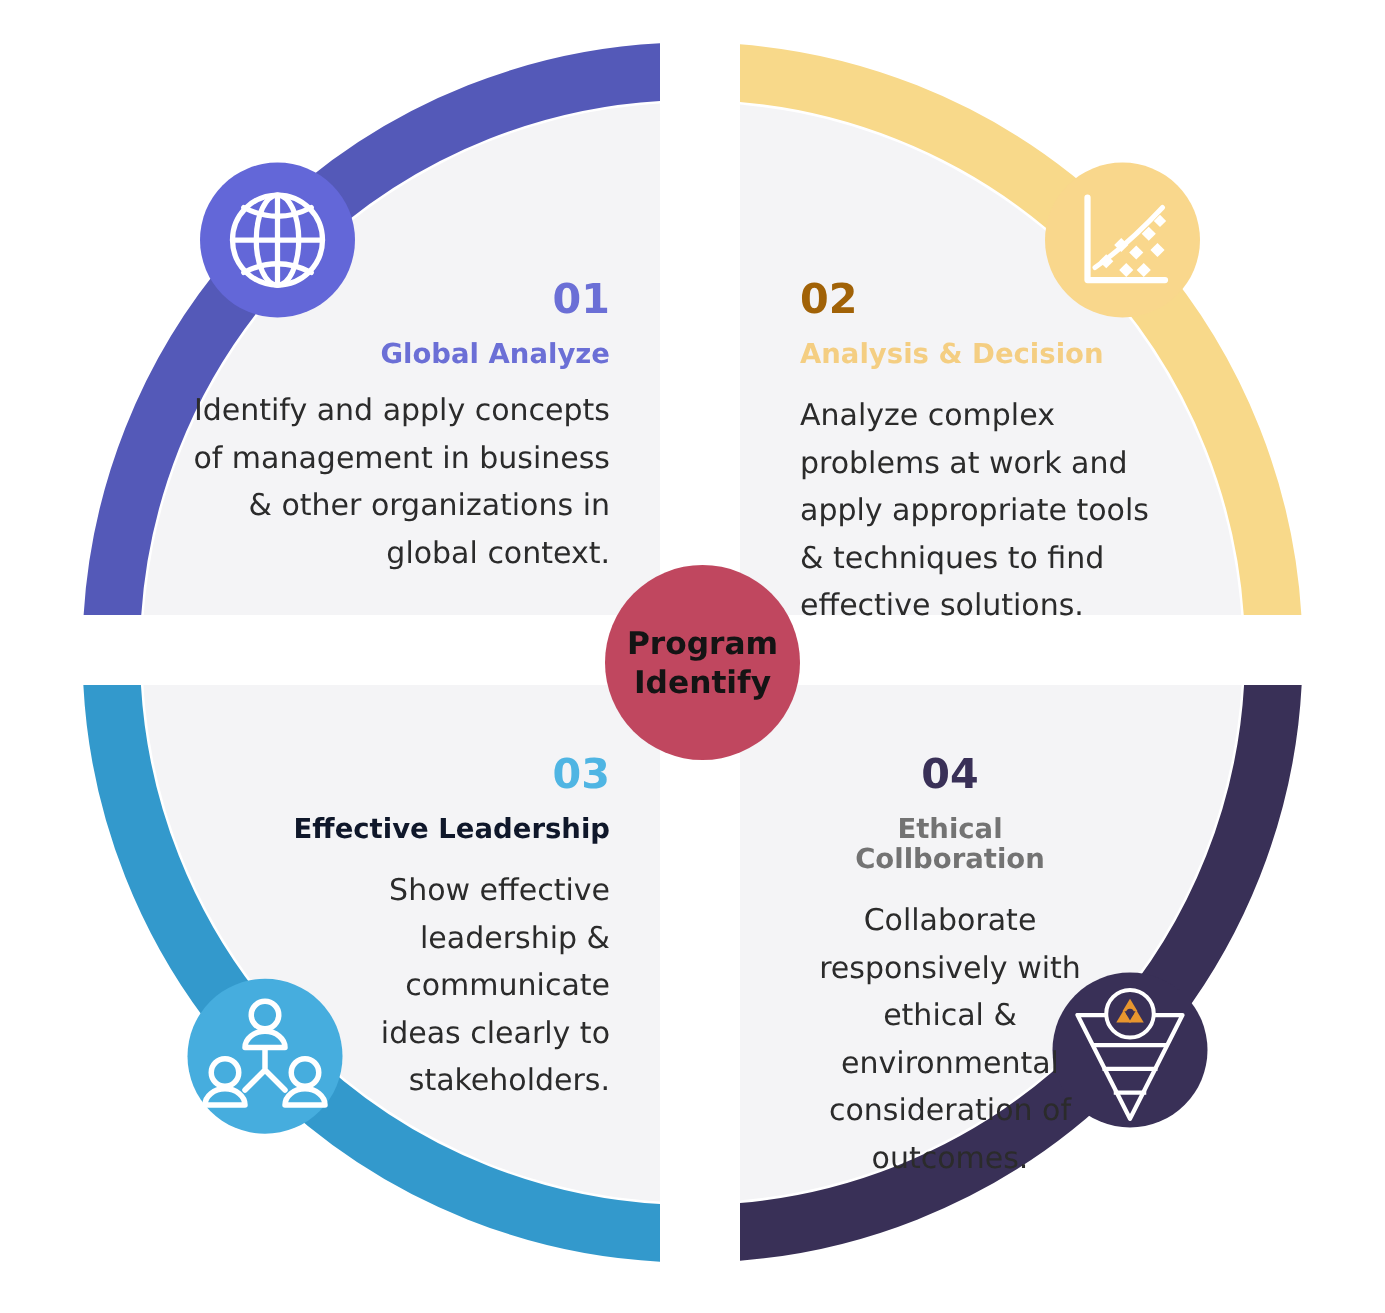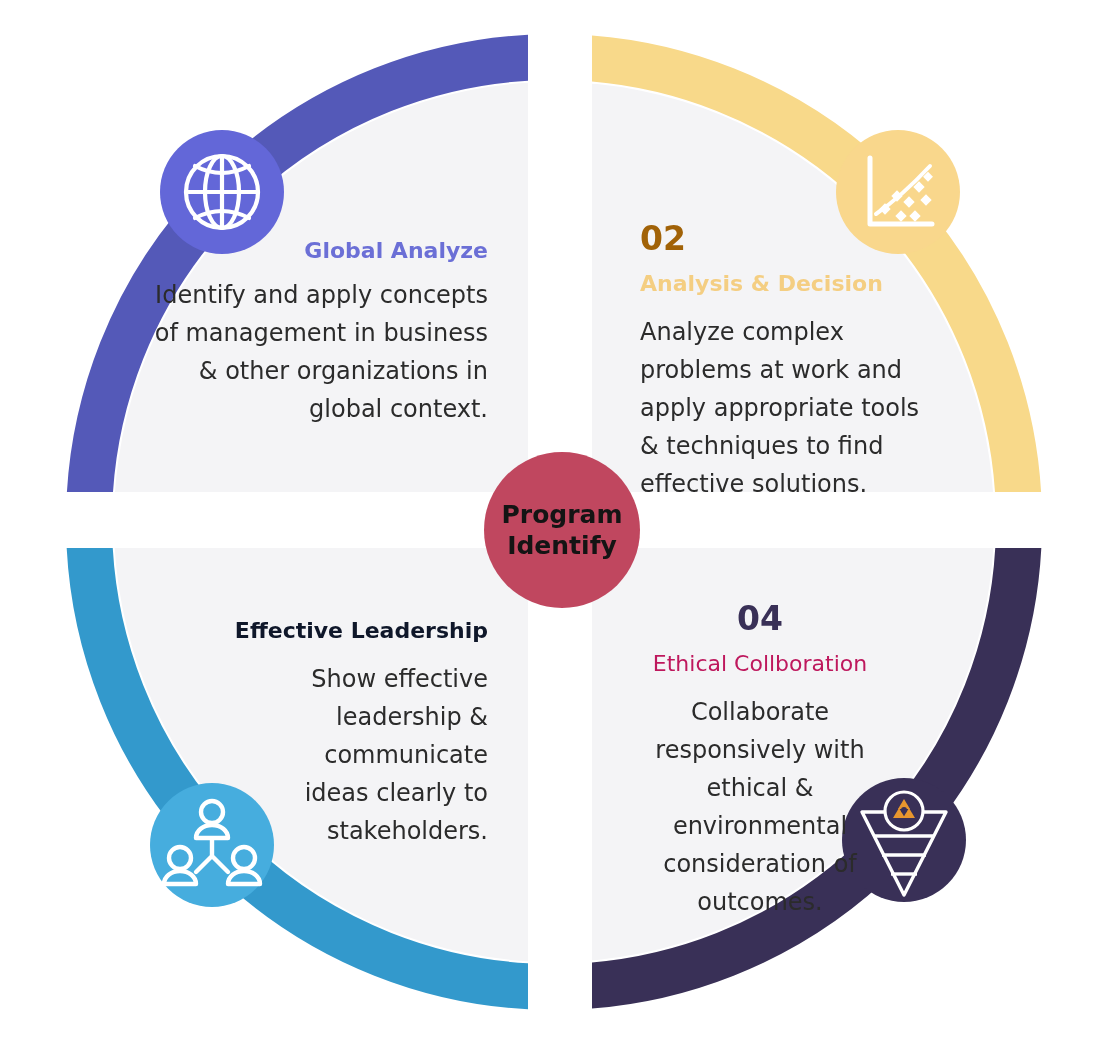--- a/index.html
+++ b/index.html
@@ -32,21 +32,21 @@
 
   
   #q3{left:150px;top:602px;width:338px;text-align:right;}
   #q3 .qnum{color:#4fb5e3;}
   #q3 .qtitle{color:#0f172a;}
   #q3 .qbody{margin-top:18px;}
 
   
   #q4{left:640px;top:602px;width:240px;text-align:center;}
   #q4 .qnum{color:#393057;}
-  #q4 .qtitle{color:#be185d;font-weight:normal;}
+  #q4 .qtitle{color:#737373;font-weight:bold;}
   #q4 .qbody{margin-top:18px;}
 
   .center-label{
     position:absolute;left:472px;top:440px;width:180px;height:180px;
     display:flex;flex-direction:column;align-items:center;justify-content:center;
     font-weight:bold;font-size:25px;line-height:1.25;color:#141414;text-align:center;
     pointer-events:none;
   }
 </style>
 </head>
@@ -153,38 +153,40 @@
           <path d="M915 818 L903 818 L909 808 Z"></path>
           <circle cx="904" cy="810" r="3" fill="#393057"></circle>
         </g>
       </g>
     </g>
 
     <circle cx="562" cy="530" r="78" fill="#C0475F"></circle>
   </svg>
 
   <div class="quad-text" id="q1">
+    <div class="qnum">01</div>
     <div class="qtitle">Global Analyze</div>
     <div class="qbody">Identify and apply concepts
 of management in business
 &amp; other organizations in
 global context.</div>
   </div>
 
   <div class="quad-text" id="q2">
     <div class="qnum">02</div>
     <div class="qtitle">Analysis &amp; Decision</div>
     <div class="qbody">Analyze complex
 problems at work and
 apply appropriate tools
 &amp; techniques to find
 effective solutions.</div>
   </div>
 
   <div class="quad-text" id="q3">
+    <div class="qnum">03</div>
     <div class="qtitle">Effective Leadership</div>
     <div class="qbody">Show  effective
 leadership &amp;
 communicate
 ideas clearly to
 stakeholders.</div>
   </div>
 
   <div class="quad-text" id="q4">
     <div class="qnum">04</div>

